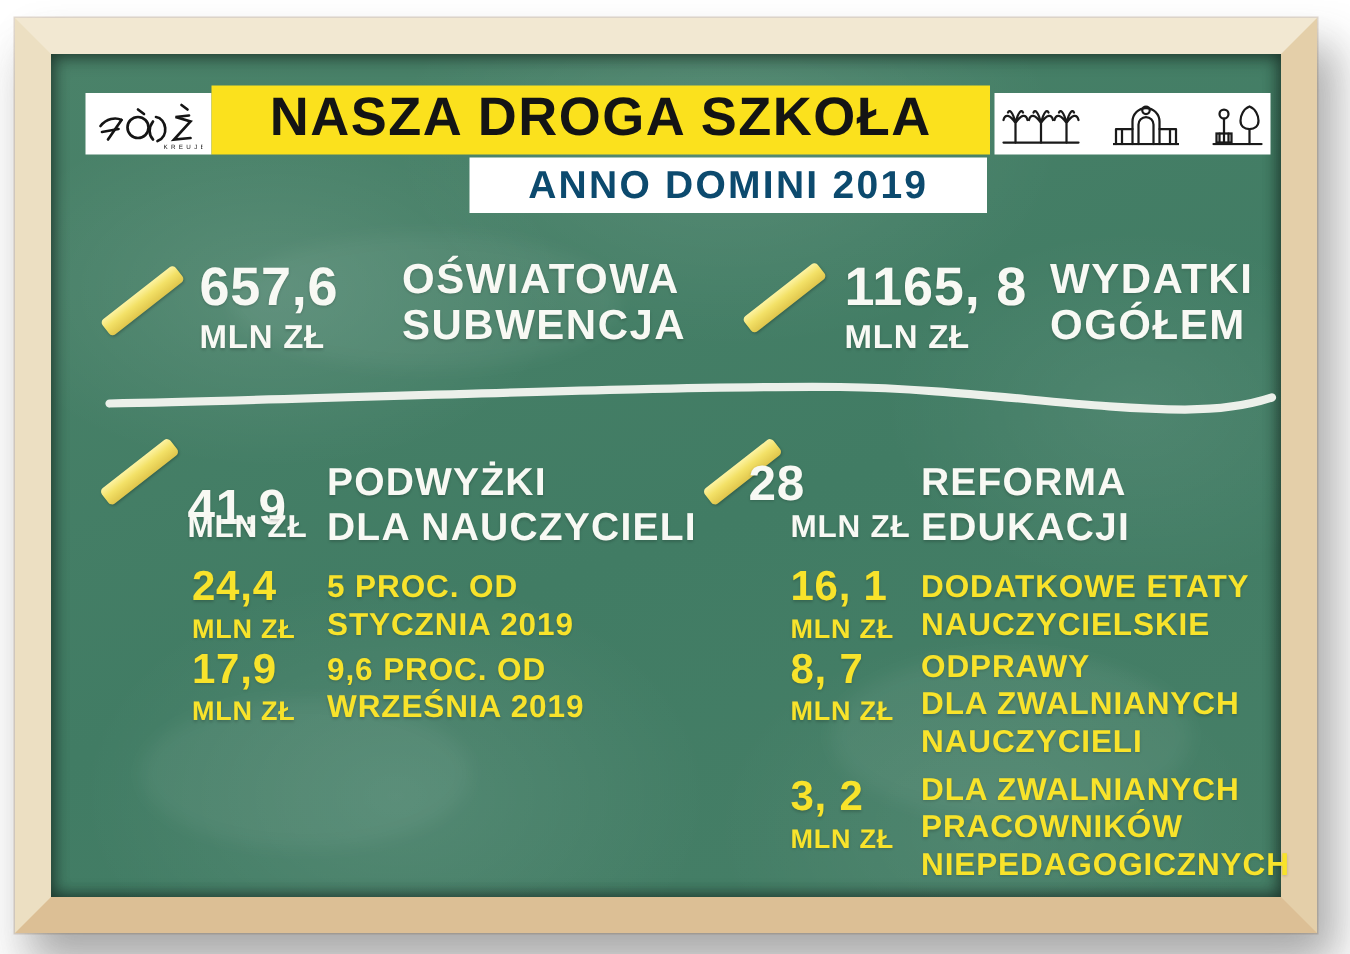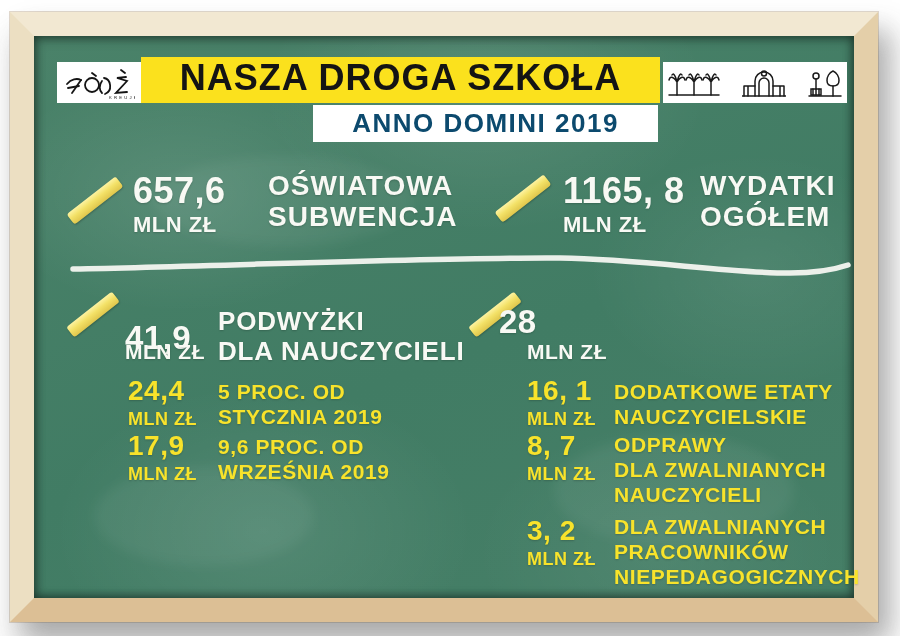--- a/index.html
+++ b/index.html
@@ -162,20 +162,24 @@
       <div class="abs yt item-val" style="left:94px;top:396px;">17,9</div>
       <div class="abs yt item-unit" style="left:94px;top:426px;">MLN ZŁ</div>
       <div class="abs" style="left:184px;top:398px;">
         <div class="yt item-label">9,6 PROC. OD</div>
         <div class="yt item-label">WRZEŚNIA 2019</div>
       </div>
 
       <div class="chalk" style="left:432px;top:272px;width:58px;"></div>
       <div class="abs wt grp-val" style="left:465px;top:270px;">28</div>
       <div class="abs wt grp-unit" style="left:493px;top:303px;">MLN ZŁ</div>
+      <div class="abs" style="left:580px;top:270px;">
+        <div class="wt grp-label">REFORMA</div>
+        <div class="wt grp-label">EDUKACJI</div>
+      </div>
 
       <div class="abs yt item-val" style="left:493px;top:341px;">16, 1</div>
       <div class="abs yt item-unit" style="left:493px;top:371px;">MLN ZŁ</div>
       <div class="abs" style="left:580px;top:343px;">
         <div class="yt item-label">DODATKOWE ETATY</div>
         <div class="yt item-label">NAUCZYCIELSKIE</div>
       </div>
 
       <div class="abs yt item-val" style="left:493px;top:396px;">8, 7</div>
       <div class="abs yt item-unit" style="left:493px;top:426px;">MLN ZŁ</div>

